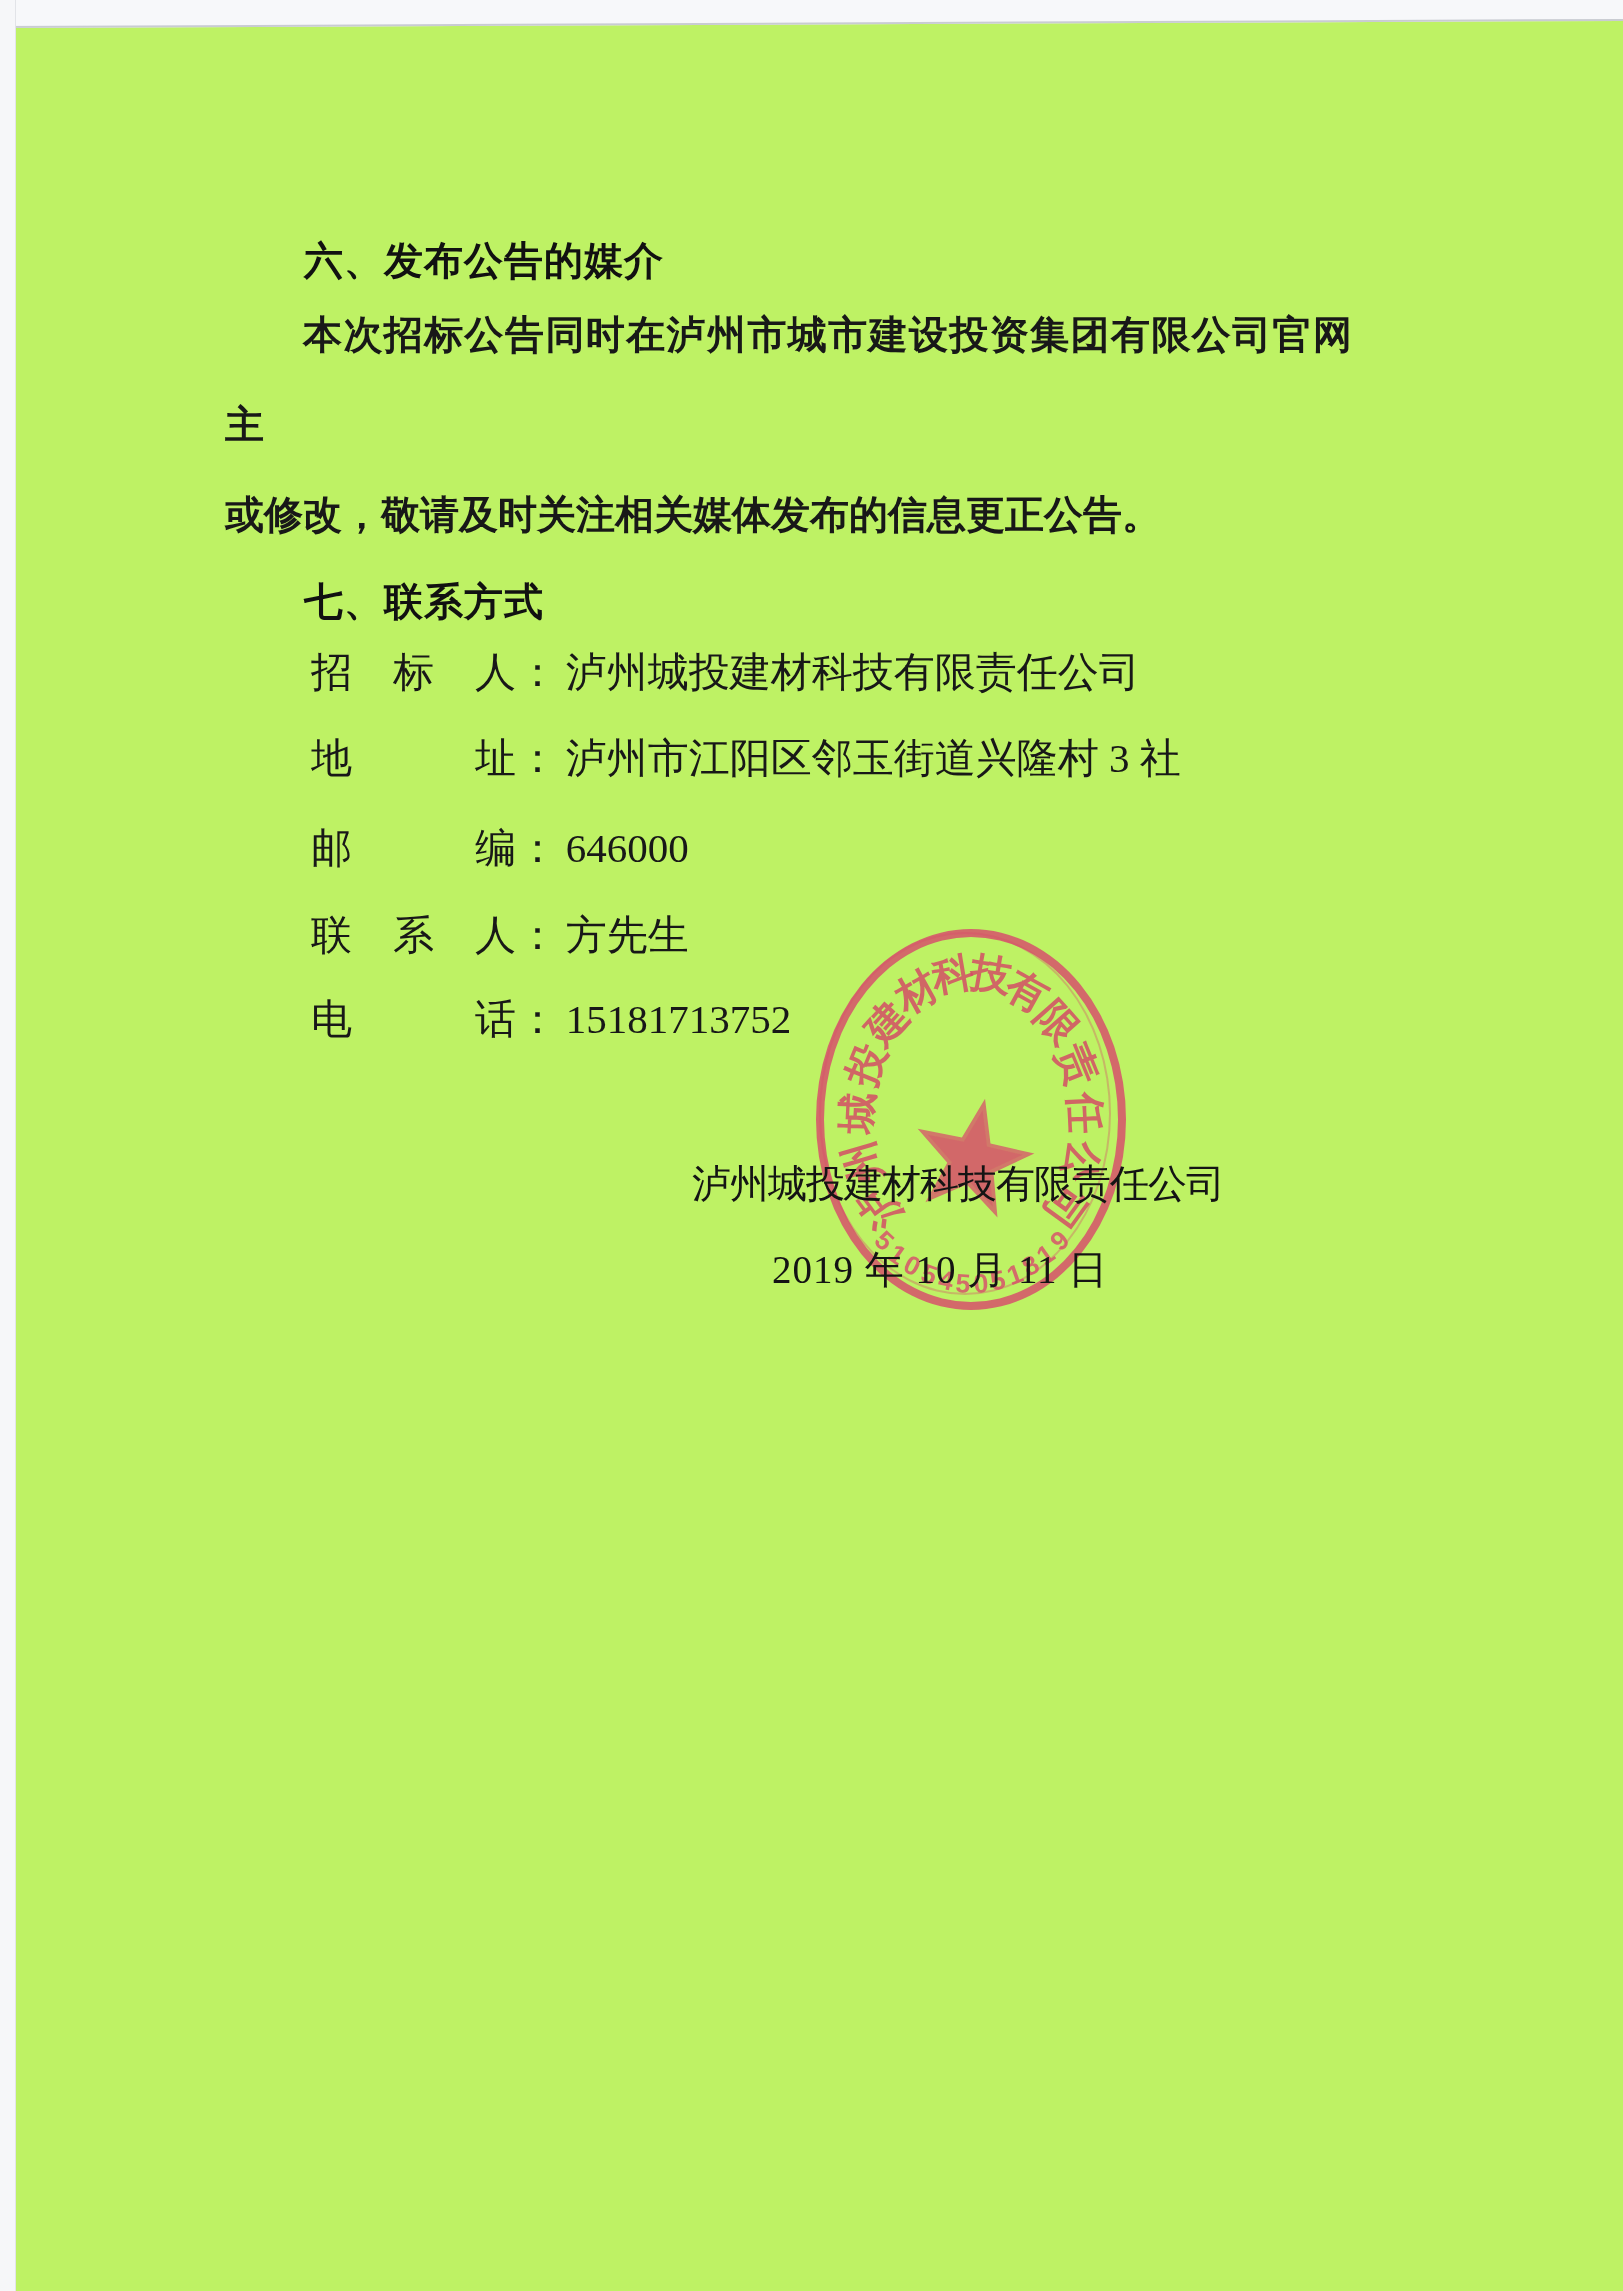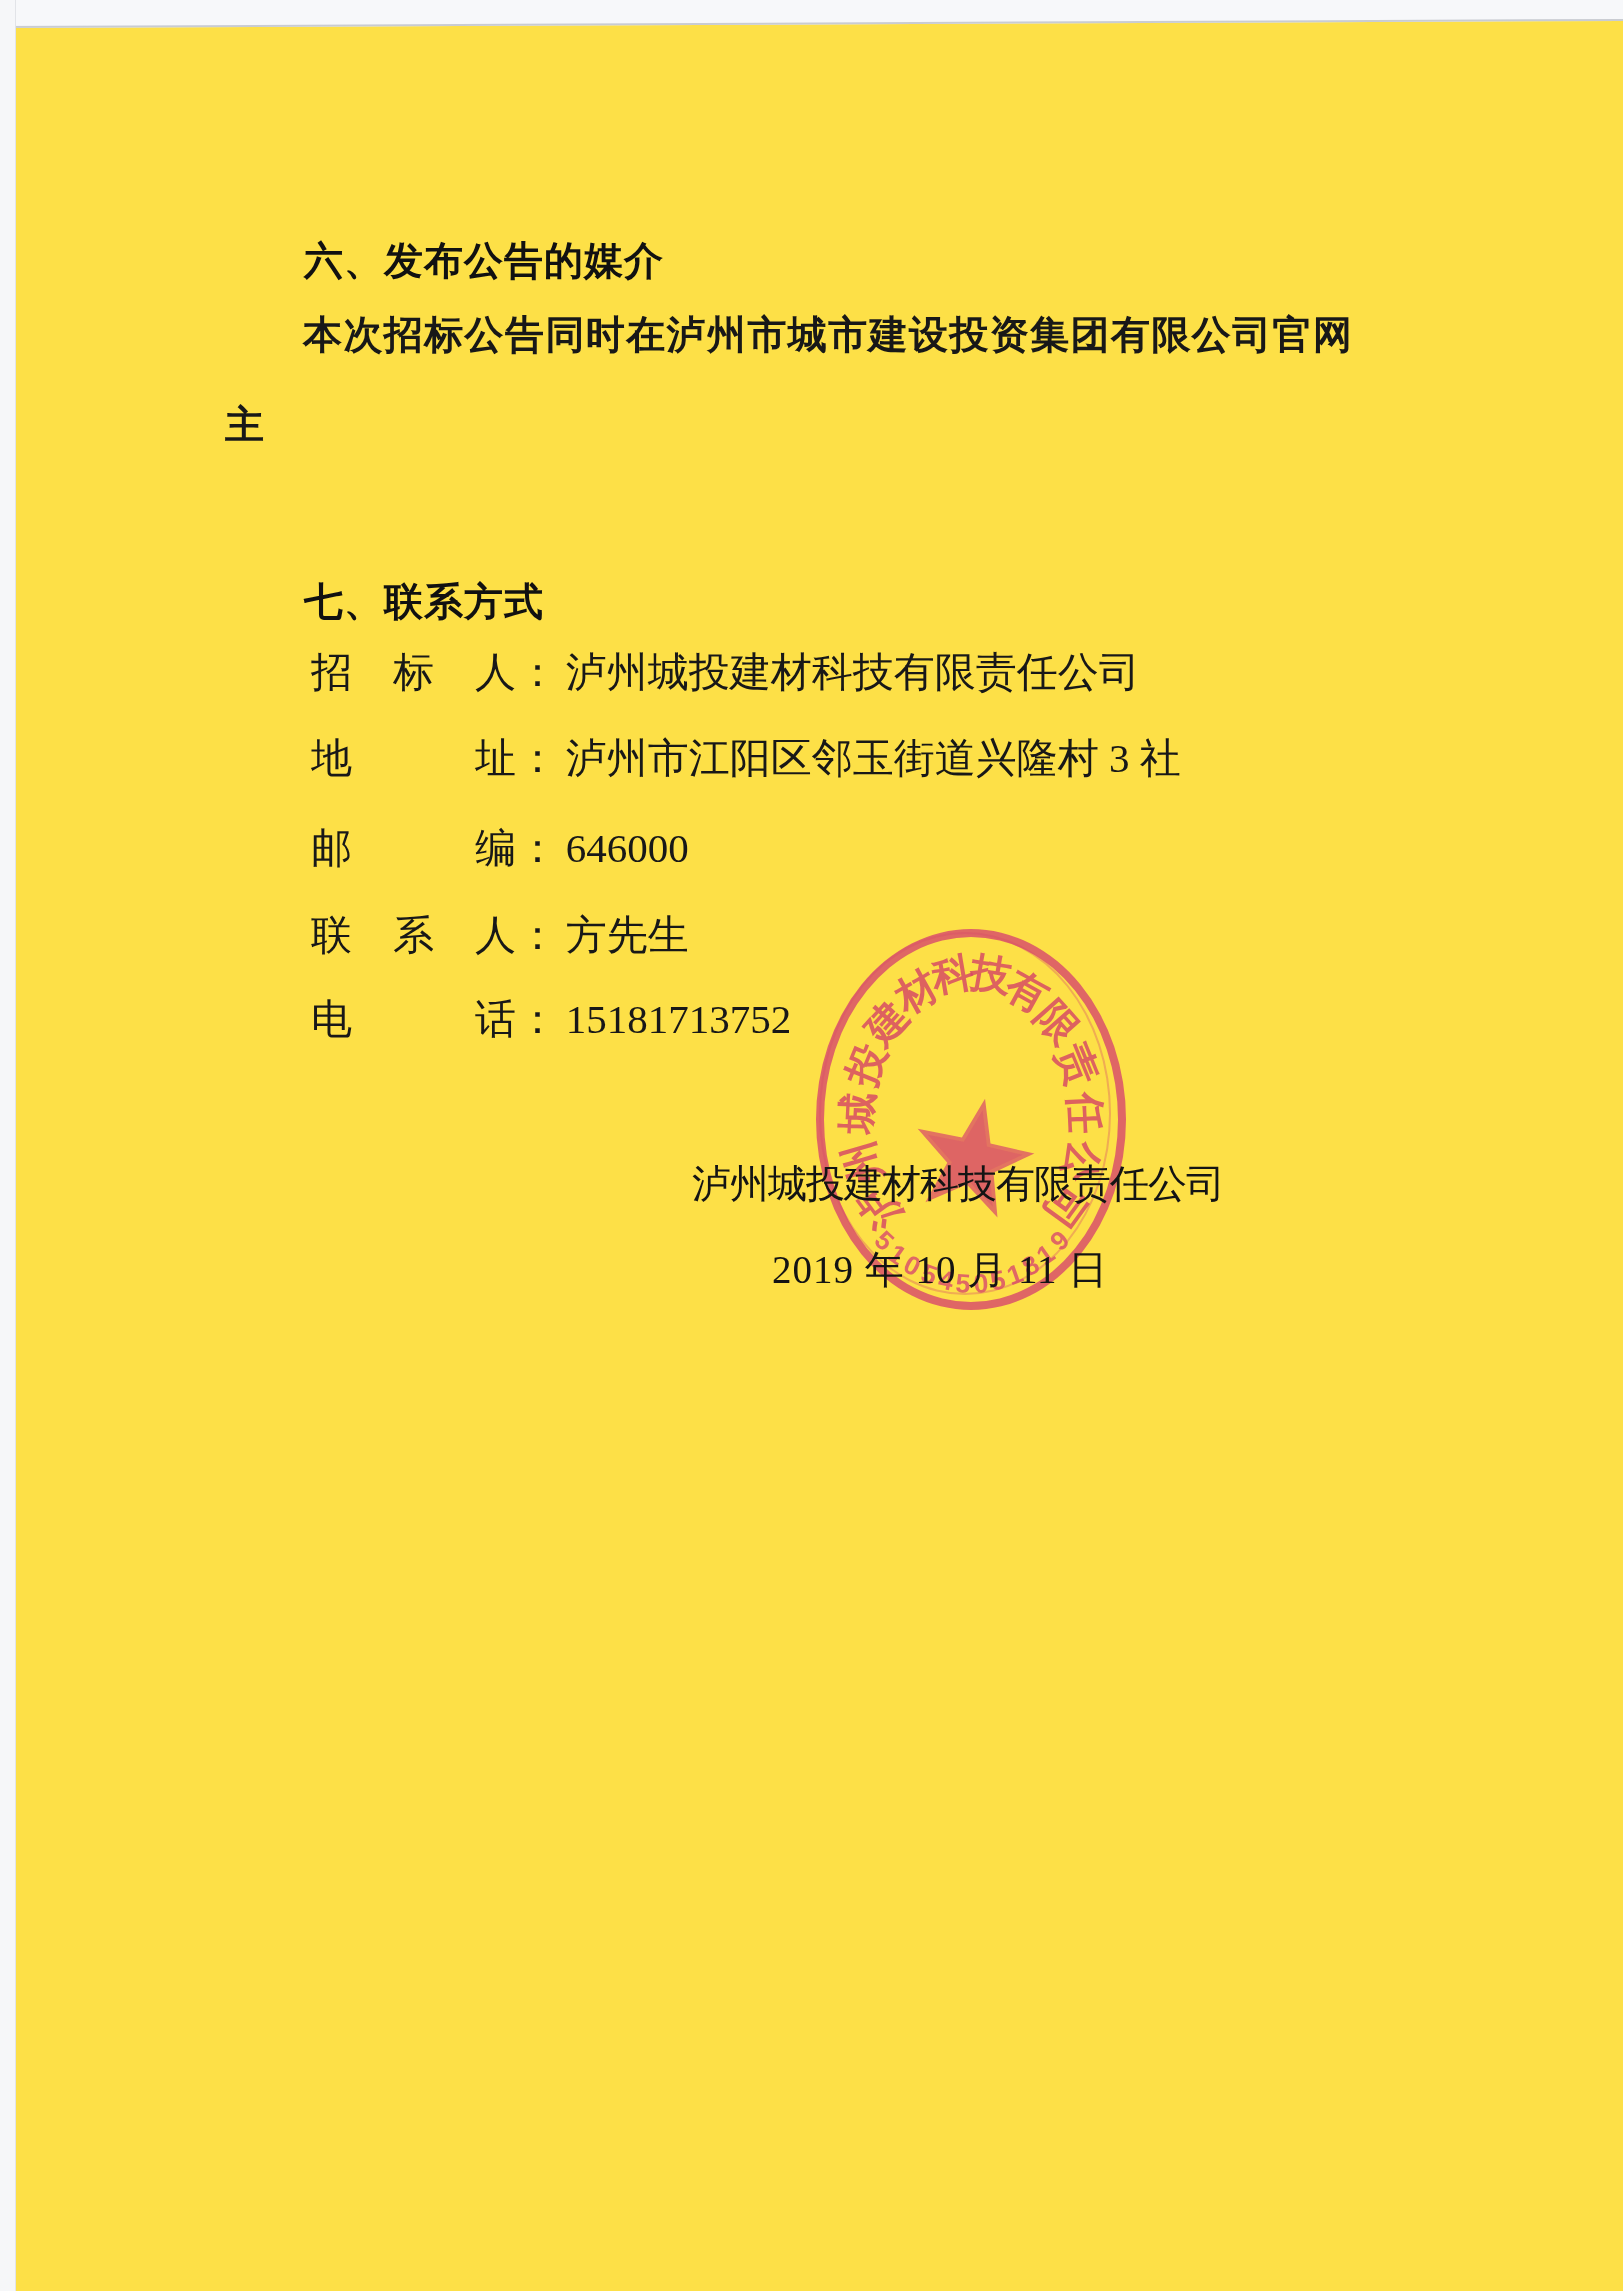--- a/index.html
+++ b/index.html
@@ -1,19 +1,19 @@
 <!DOCTYPE html>
 <html><head>
 <meta charset="utf-8">
 <style>
   html,body{margin:0;padding:0;background:#ffffff;}
   .page{
     position:relative;
     width:1623px;height:2292px;
-    background:#fde047;
+    background:#bef264;
     overflow:hidden;
     font-family:"Liberation Serif","DejaVu Serif",serif;
     color:#1c1c1c;
   }
   
   .edge-top{
     position:absolute;left:0;top:0;width:1623px;height:25.5px;
     background:#f7f8fa;border-bottom:2px solid #c9ccd2;
     transform:rotate(-0.25deg);transform-origin:left top;
   }
@@ -82,20 +82,21 @@
 
 <div class="page">
 
   <div class="edge-top"></div>
   <div class="edge-left"></div>
 
   <div class="heading" id="h6">六、发布公告的媒介</div>
 
   <div class="para">
     <div class="ln j indent">本次招标公告同时在泸州市城市建设投资集团有限公司官网主</div>
+    <div class="ln">或修改，敬请及时关注相关媒体发布的信息更正公告。</div>
   </div>
 
   <div class="heading" id="h7">七、联系方式</div>
 
   <div class="contacts">
     <div class="c-row" style="top:649px">
       <span class="lbl">招　标　人</span><span class="sep">：</span><span class="val">泸州城投建材科技有限责任公司</span>
     </div>
     <div class="c-row" style="top:735px">
       <span class="lbl">地　　　址</span><span class="sep">：</span><span class="val">泸州市江阳区邻玉街道兴隆村 3 社</span>

